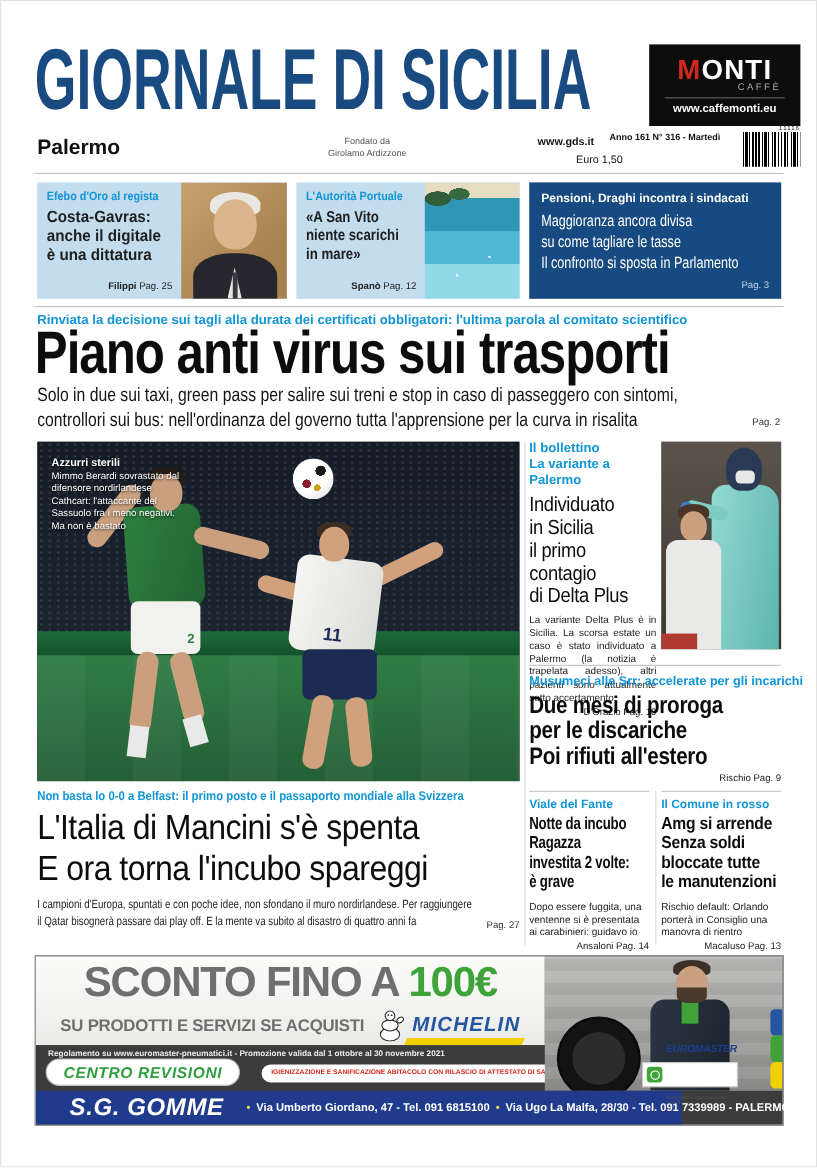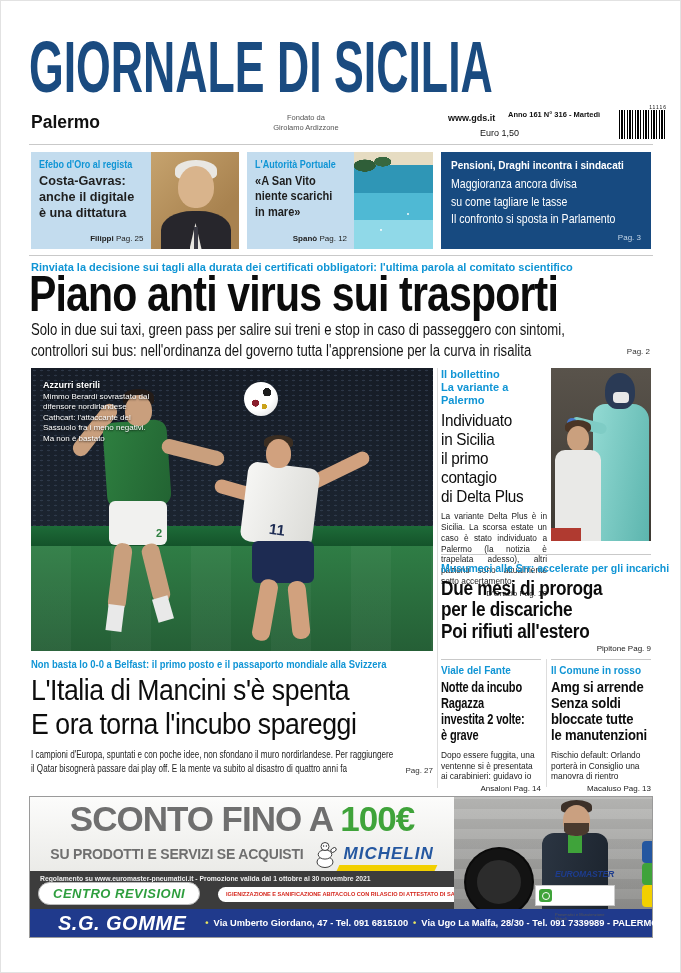--- a/index.html
+++ b/index.html
@@ -201,31 +201,37 @@
   .stripe{position:absolute;right:0;width:10px;height:22px;border-radius:4px 0 0 4px;}
   .stripe-b{top:44px;background:var(--michelin);}
   .stripe-g{top:66px;background:var(--adgreen);}
   .stripe-y{top:88px;background:var(--myellow);}
   .euromaster{position:absolute;left:505px;top:88px;width:80px;height:21px;background:#fff;border:1px solid #ccc;display:flex;align-items:center;padding:0 3px;box-sizing:border-box;z-index:3;}
   .em-icon{width:13px;height:13px;border-radius:3px;background:var(--adgreen);margin-right:3px;position:relative;flex:none;}
   .em-icon::after{content:"";position:absolute;inset:2.5px;border:1.5px solid #fff;border-radius:50%;}
   .em-texts{display:flex;flex-direction:column;line-height:1;gap:34px;}
   .em-name{font-size:8.6px;font-weight:900;font-style:italic;color:#1d3c8e;letter-spacing:-0.2px;}
   .em-sub{font-size:4px;color:#555;}
-  .ad-bar{position:absolute;left:0;top:112px;width:622px;height:28px;background:var(--sgblue);display:flex;align-items:center;z-index:2;}
+  .ad-bar{position:absolute;left:0;top:112px;width:538px;height:28px;background:var(--sgblue);display:flex;align-items:center;z-index:2;}
   .sg-name{font-size:20px;font-weight:900;font-style:italic;color:#fff;margin:0 14px 0 28px;white-space:nowrap;letter-spacing:0.5px;}
   .sg-addr{font-size:9.3px;font-weight:bold;color:#fff;white-space:nowrap;}
   .sg-bullet{color:#e9e55f;margin:0 5px;}
 </style>
 </head>
 <body>
 
 <div class="page">
 
   <div class="abs masthead-title">GIORNALE DI SICILIA</div>
+  <div class="abs monti">
+    <div class="monti-brand"><span class="monti-m">M</span><span>ONTI</span></div>
+    <div class="monti-caffe">CAFFÈ</div>
+    <div class="monti-div"></div>
+    <div class="monti-url">www.caffemonti.eu</div>
+  </div>
   <div class="abs palermo">Palermo</div>
   <div class="abs founder">
     <div>Fondato da</div>
     <div>Girolamo Ardizzone</div>
   </div>
   <div class="abs gds">www.gds.it</div>
   <div class="abs price">Euro 1,50</div>
   <div class="abs issue">Anno 161 N° 316 - Martedì</div>
   <div class="abs barcode-num">11116</div>
   <div class="abs barcode"></div>
@@ -349,21 +355,21 @@
 
   <div class="abs hrule rule-r1"></div>
 
   <div class="abs waste">
     <div class="kicker">Musumeci alle Srr: accelerate per gli incarichi</div>
     <div class="waste-head">
       <div>Due mesi di proroga</div>
       <div>per le discariche</div>
       <div>Poi rifiuti all'estero</div>
     </div>
-    <div class="byline-r"><span class="name">Pipitone</span> <span>Pag. 9</span></div>
+    <div class="byline-r"><span class="name">Rischio</span> <span>Pag. 9</span></div>
   </div>
 
   <div class="abs hrule rule-c1"></div>
   <div class="abs hrule rule-c2"></div>
   <div class="abs vrule-cols"></div>
 
   <div class="abs mini-col crime">
     <div class="kicker">Viale del Fante</div>
     <div class="mini-head">
       <div>Notte da incubo</div>

